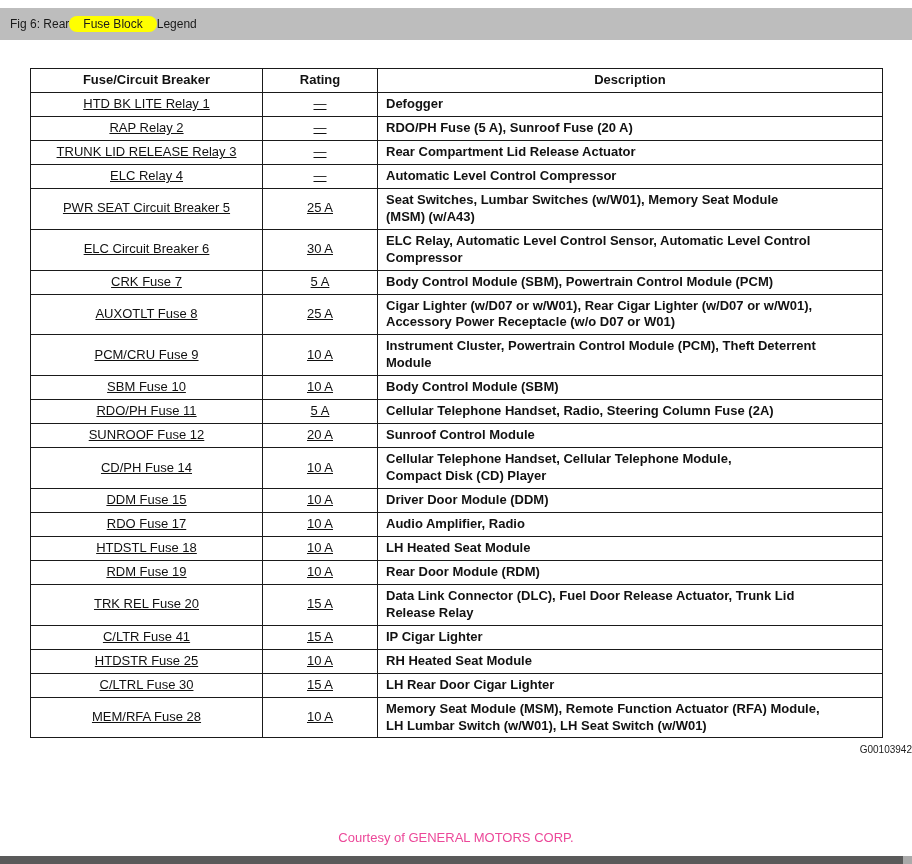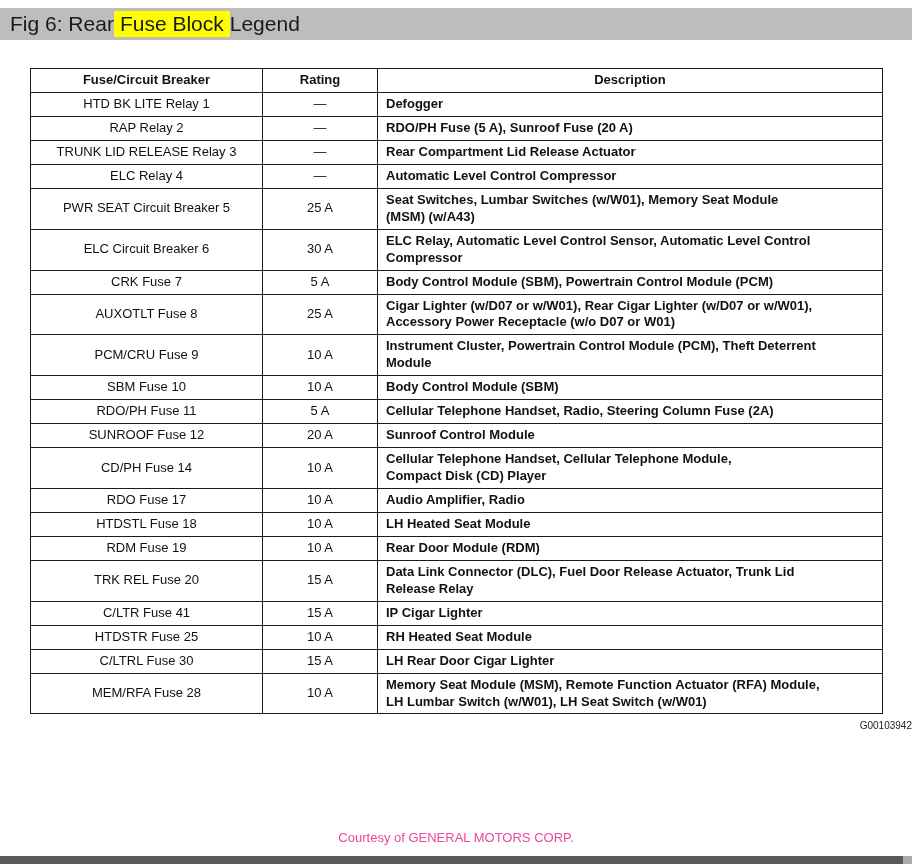--- a/index.html
+++ b/index.html
@@ -12,26 +12,27 @@
     position: relative;
   }
   .title-bar {
     margin-top: 8px;
     width: 100%;
     height: 32px;
     background: #bdbdbd;
     display: flex;
     align-items: center;
     padding-left: 10px;
-    font-size: 21px;
+    font-size: 12px;
     color: #1a1a1a;
   }
   .title-bar .hl {
     background: #ffff00;
-    padding: 1px 6px;
+    padding: 1px 14px;
+    border-radius: 10px;
   }
   table.fuse-table {
     border-collapse: collapse;
     margin: 28px 0 0 30px;
     width: 852px;
     table-layout: fixed;
     font-size: 13px;
     color: #111111;
   }
   table.fuse-table th,
@@ -45,20 +46,21 @@
     font-weight: bold;
     text-align: center;
     height: 24px;
   }
   col.c-fuse   { width: 232px; }
   col.c-rating { width: 115px; }
   col.c-desc   { width: 505px; }
   td.fuse-cell, td.rating-cell {
     text-align: center;
     height: 24px;
+    text-decoration: underline;
   }
   td.description-cell {
     text-align: left;
     white-space: pre-line;
     font-weight: bold;
   }
   .figure-id {
     margin: 6px 0 0 49px;
     font-size: 10px;
     color: #222222;
@@ -177,20 +179,25 @@
         <td class="rating-cell">20 A</td>
         <td class="description-cell">Sunroof Control Module</td>
       </tr>
       <tr>
         <td class="fuse-cell">CD/PH Fuse 14</td>
         <td class="rating-cell">10 A</td>
         <td class="description-cell">Cellular Telephone Handset, Cellular Telephone Module,
 Compact Disk (CD) Player</td>
       </tr>
       <tr>
+        <td class="fuse-cell">DDM Fuse 15</td>
+        <td class="rating-cell">10 A</td>
+        <td class="description-cell">Driver Door Module (DDM)</td>
+      </tr>
+      <tr>
         <td class="fuse-cell">RDO Fuse 17</td>
         <td class="rating-cell">10 A</td>
         <td class="description-cell">Audio Amplifier, Radio</td>
       </tr>
       <tr>
         <td class="fuse-cell">HTDSTL Fuse 18</td>
         <td class="rating-cell">10 A</td>
         <td class="description-cell">LH Heated Seat Module</td>
       </tr>
       <tr>

